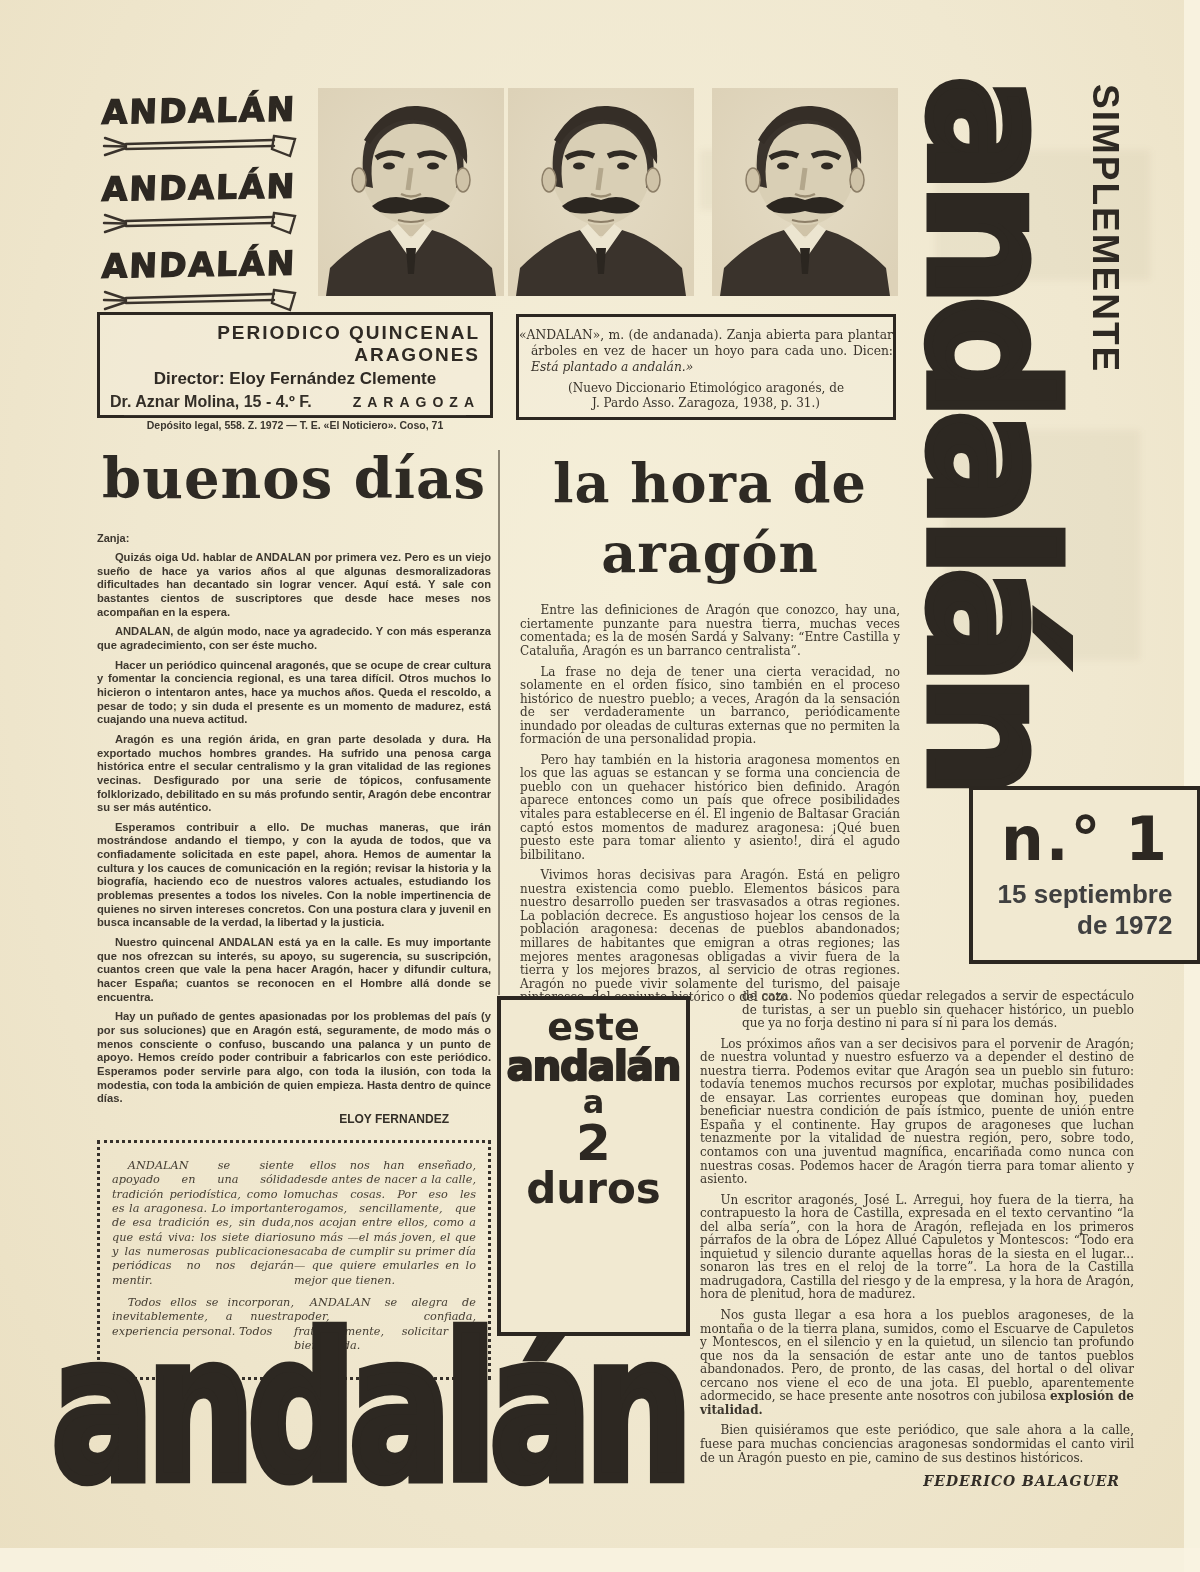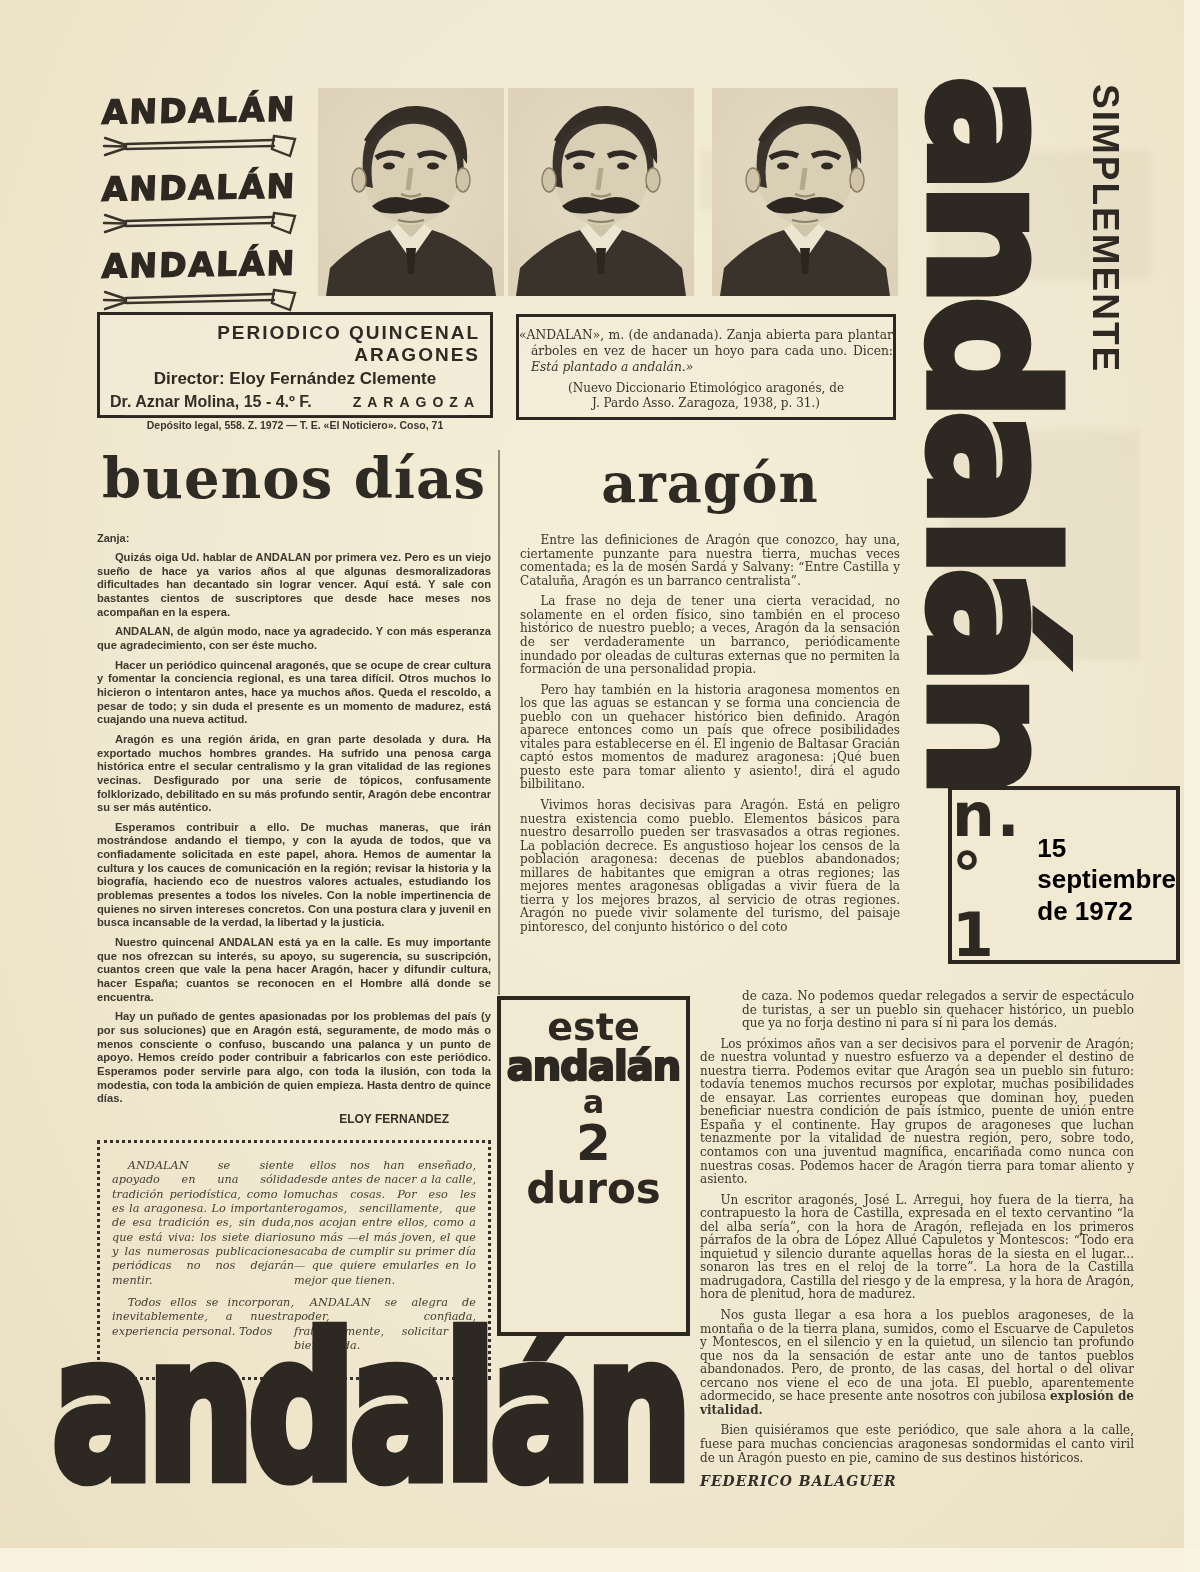--- a/index.html
+++ b/index.html
@@ -37,26 +37,26 @@
   .mastrow{display:flex;justify-content:space-between;align-items:baseline;margin-top:4px;}
   .mastaddr{font-size:16px;font-weight:bold;color:#332e27;}
   .mastcity{font-size:14px;font-weight:bold;letter-spacing:6px;color:#2f2a24;}
   .mastlegal{font-size:10.5px;text-align:center;color:#3b362f;border-top:1.5px solid #3b362f;
              margin:4px 14px 0 14px;padding-top:3px;font-weight:bold;}
   .defbox{left:516px;top:314px;width:380px;height:106px;border:3px solid #2c2721;
           padding:10px 0;box-sizing:border-box;font-family:"DejaVu Serif",serif;
           color:#3a342c;background:rgba(244,238,220,.35);}
   .deftext{font-size:12.3px;line-height:1.32;text-align:justify;padding-left:12px;text-indent:-12px;margin:0;}
   .defsrc{font-size:12px;text-align:center;margin-top:5px;line-height:1.25;}
-  .issuebox{left:948px;top:786px;width:232px;height:178px;border:4px solid #2c2721;z-index:5;
-            background:#f1e9d1;display:flex;flex-direction:row;justify-content:center;
+  .issuebox{left:969px;top:786px;width:232px;height:178px;border:4px solid #2c2721;z-index:5;
+            background:#f1e9d1;display:flex;flex-direction:column;justify-content:center;
             align-items:center;box-sizing:border-box;}
   .issuenum{font-size:60px;font-weight:bold;color:#2d2822;line-height:1;letter-spacing:2px;
             font-family:"DejaVu Sans",sans-serif;}
-  .issuedate{font-size:26px;font-weight:bold;color:#000000;line-height:1.2;margin-top:10px;text-align:left;}
+  .issuedate{font-size:26px;font-weight:bold;color:#404040;line-height:1.2;margin-top:10px;text-align:right;}
   .pricebox{left:497px;top:996px;width:193px;height:340px;border:4px solid #2c2721;z-index:4;
             background:#f1e9d1;display:flex;flex-direction:column;justify-content:flex-start;
             align-items:center;box-sizing:border-box;padding:8px 0;}
   .price-l{font-weight:bold;color:#2d2822;line-height:1;font-family:"DejaVu Sans",sans-serif;}
   .pb1{font-size:38px;} .pb2{font-size:40px;-webkit-text-stroke:2.2px #2d2822;letter-spacing:-1px;}
   .pb3{font-size:37px;} .pb4{font-size:32px;} .pb5{font-size:50px;} .pb6{font-size:42px;}
   
   .col-rule{left:498px;top:450px;width:2px;height:545px;background:rgba(62,54,42,.55);}
   .leftcol{left:97px;top:450px;width:394px;}
   .h-buenos{font-family:"DejaVu Serif",serif;font-weight:bold;font-size:56px;color:#2e2a24;
@@ -70,21 +70,21 @@
   .dottedbox .dcol{flex:1;}
   .dottedbox p{font-size:11.3px;line-height:1.27;text-align:justify;margin:0 0 8px 0;text-indent:1.4em;}
   .centercol{left:520px;top:448px;width:380px;}
   .h-hora{font-family:"DejaVu Serif",serif;font-weight:bold;font-size:54px;color:#2e2a24;
           text-align:center;line-height:1.3;margin:0 0 16px 0;letter-spacing:1px;}
   .serifbody p{font-family:"DejaVu Serif",serif;font-size:12px;line-height:1.13;color:#3b352c;
                text-align:justify;margin:0 0 7px 0;text-indent:1.7em;}
   .widecol{left:700px;top:990px;width:434px;z-index:3;}
   .widecol .cont{text-indent:0;padding-left:42px;}
   .sig-right{font-family:"DejaVu Serif",serif;font-style:italic;font-weight:bold;font-size:14px;
-             letter-spacing:1px;color:#332e27;text-align:left;padding-right:14px;margin-top:8px;}
+             letter-spacing:1px;color:#332e27;text-align:right;padding-right:14px;margin-top:8px;}
   .bold-inline{font-weight:bold;}
 </style>
 </head>
 <body>
 
 <div class="page">
 
   <div class="abs edge-right"></div>
   <div class="abs edge-bottom"></div>
   <div class="abs ghost" style="left:935px;top:150px;width:215px;height:130px;"></div>
@@ -268,20 +268,21 @@
       </div>
       <div class="dcol">
         <p>ellos nos han enseñado, desde antes de nacer a la calle, muchas cosas. Por eso les rogamos, sencillamente, que nos acojan entre ellos, como a uno más —el más joven, el que acaba de cumplir su primer día— que quiere emularles en lo mejor que tienen.</p>
         <p>ANDALAN se alegra de poder, confiada, fraternalmente, solicitar la bienvenida.</p>
       </div>
     </div>
   </div>
 
   <div class="abs centercol">
     <h1 class="h-hora">
+      <span style="display:block">la hora de</span>
       <span style="display:block">aragón</span>
     </h1>
     <div class="serifbody">
       <p>Entre las definiciones de Aragón que conozco, hay una, ciertamente punzante para nuestra tierra, muchas veces comentada; es la de mosén Sardá y Salvany: “Entre Castilla y Cataluña, Aragón es un barranco centralista”.</p>
       <p>La frase no deja de tener una cierta veracidad, no solamente en el orden físico, sino también en el proceso histórico de nuestro pueblo; a veces, Aragón da la sensación de ser verdaderamente un barranco, periódicamente inundado por oleadas de culturas externas que no permiten la formación de una personalidad propia.</p>
       <p>Pero hay también en la historia aragonesa momentos en los que las aguas se estancan y se forma una conciencia de pueblo con un quehacer histórico bien definido. Aragón aparece entonces como un país que ofrece posibilidades vitales para establecerse en él. El ingenio de Baltasar Gracián captó estos momentos de madurez aragonesa: ¡Qué buen puesto este para tomar aliento y asiento!, dirá el agudo bilbilitano.</p>
       <p>Vivimos horas decisivas para Aragón. Está en peligro nuestra existencia como pueblo. Elementos básicos para nuestro desarrollo pueden ser trasvasados a otras regiones. La población decrece. Es angustioso hojear los censos de la población aragonesa: decenas de pueblos abandonados; millares de habitantes que emigran a otras regiones; las mejores mentes aragonesas obligadas a vivir fuera de la tierra y los mejores brazos, al servicio de otras regiones. Aragón no puede vivir solamente del turismo, del paisaje pintoresco, del conjunto histórico o del coto</p>
     </div>
   </div>
 

